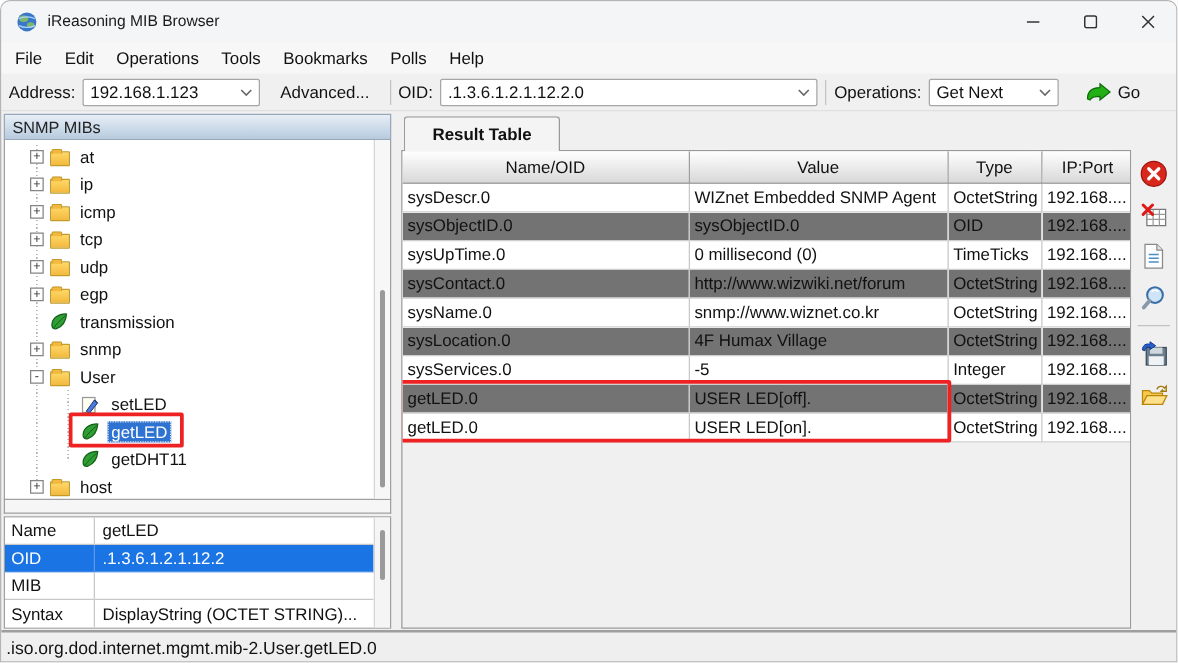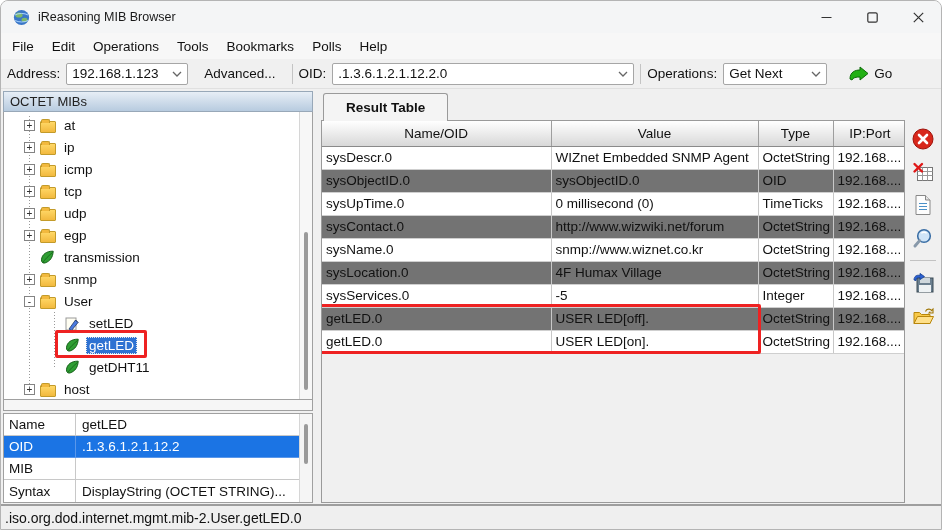--- a/index.html
+++ b/index.html
@@ -20,21 +20,21 @@
   .menubar { height:26px; background:#f7f7f7; display:flex; align-items:center; padding-left:2px; flex:0 0 26px; }
   .menu-item { padding:4px 9px; }
 
   
   .toolbar { height:30px; background:#f0f0f0; display:flex; align-items:center; padding:0 6px; gap:6px;
              border-bottom:1px solid #e0e0e0; flex:0 0 30px; }
   .tb-label { white-space:nowrap; }
   .combo { background:#fff; border:1px solid #a6a6a6; border-radius:2px; height:22px;
            display:flex; align-items:center; padding:0 5px; gap:4px; }
   .combo .val { flex:1; white-space:nowrap; overflow:hidden; }
-  .combo-address { width:122px; }
+  .combo-address { width:142px; }
   .combo-oid { flex:1; max-width:302px; }
   .combo-ops { width:104px; }
   .flat-btn { padding:2px 10px; white-space:nowrap; }
   .tb-divider { width:1px; height:20px; background:#c4c4c4; }
   .go-btn { display:flex; align-items:center; gap:5px; margin-left:14px; margin-right:6px; white-space:nowrap; }
 
   
   .main { flex:1; display:flex; overflow:hidden; }
 
   
@@ -174,21 +174,21 @@
           <path d="M3 13 C3 6 8 4 13 4 L13 1 L21 7.5 L13 14 L13 11 C9 11 6 11.5 5 14 Z" fill="#22b014" stroke="#0d6b08"></path>
         </svg>
       <span>Go</span>
     </div>
   </div>
 
   <div class="main">
 
     <div class="left">
       <div class="tree-header">
-        <span>OCTET MIBs</span>
+        <span>SNMP MIBs</span>
       </div>
 
       <div class="tree-wrap">
         <div class="tree">
           <div class="guide guide-main"></div>
           <div class="guide guide-user"></div>
 
           <div class="tree-item lvl1">
             <span class="toggle">+</span>
             <span class="icn">

